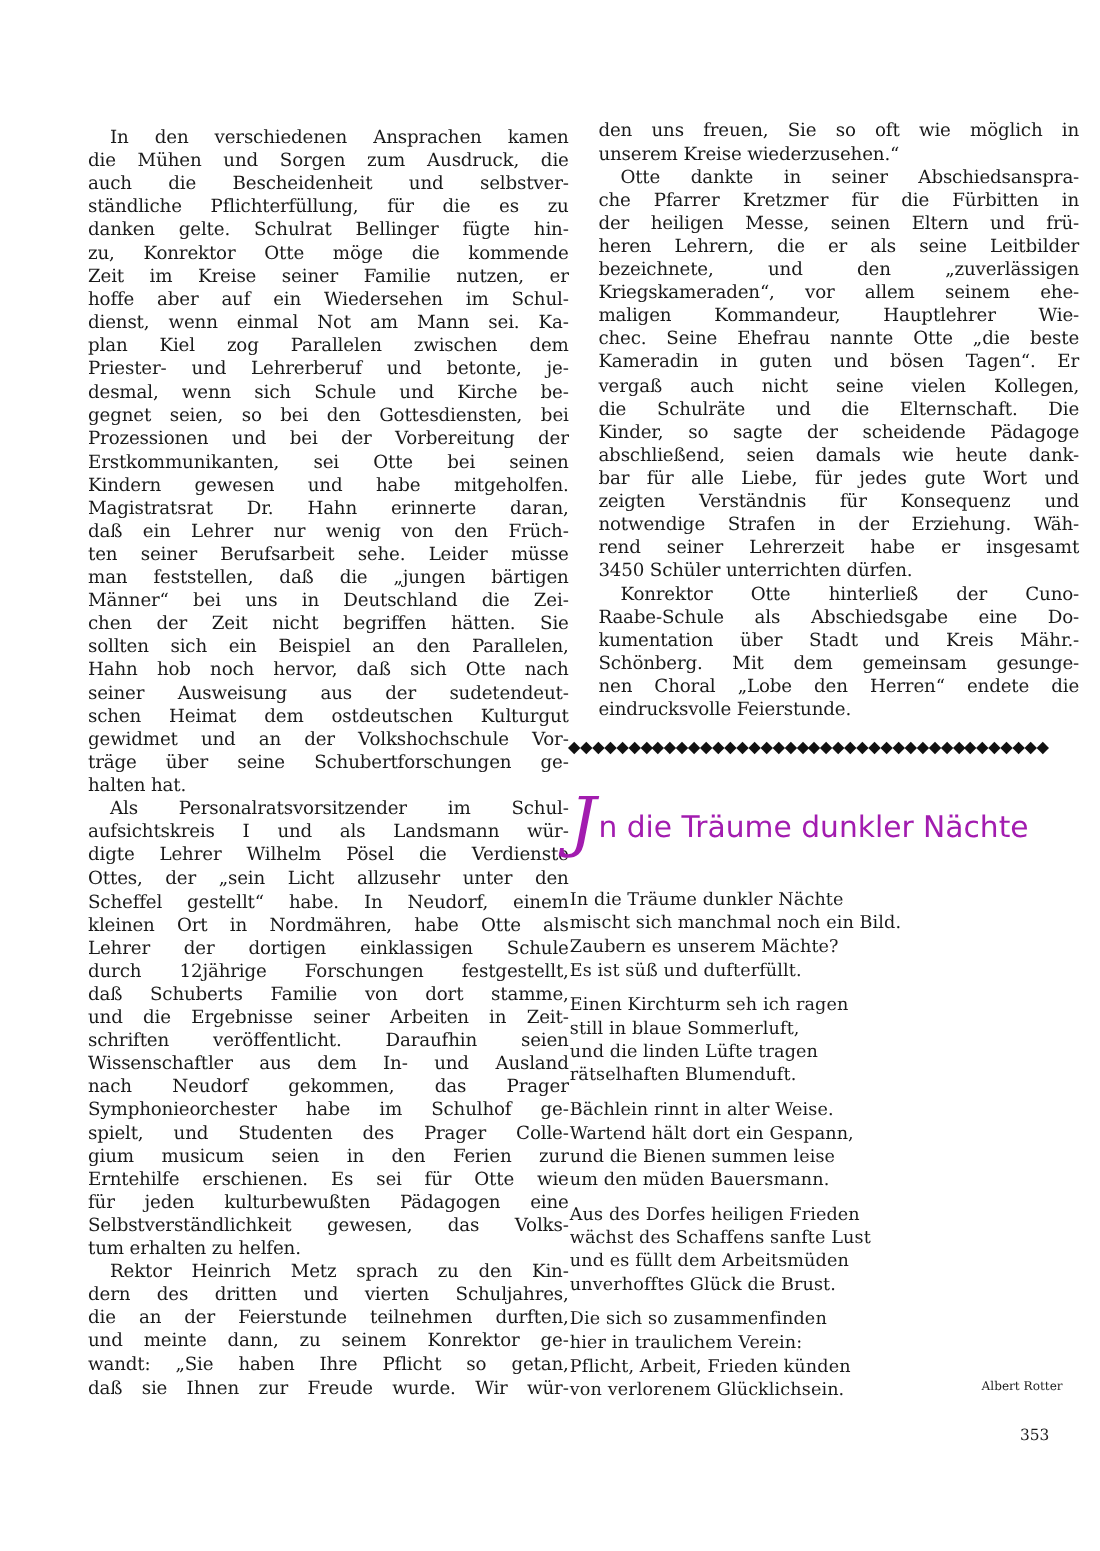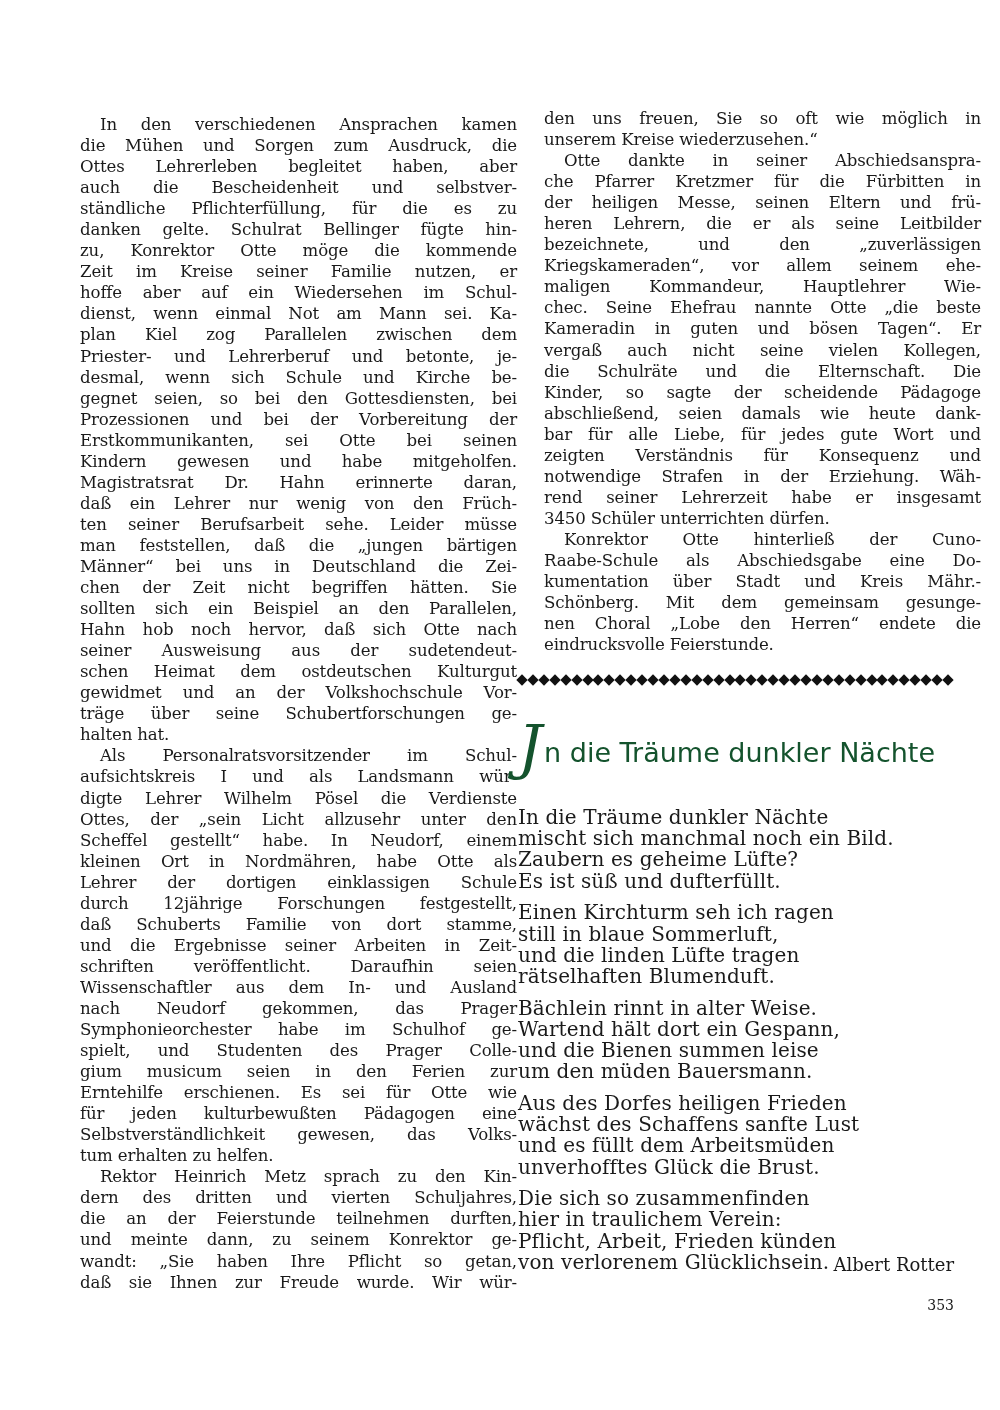--- a/index.html
+++ b/index.html
@@ -26,49 +26,48 @@
       position: absolute; left: 518px; top: 673px; width: 434px; height: 14px;
       display: flex; justify-content: space-between; align-items: center;
     }
     .diamond {
       width: 8px; height: 8px; background: #111; transform: rotate(45deg);
       display: inline-block;
     }
     .poem-title {
       position: absolute; left: 518px; top: 722px; width: 440px;
       font-family: "DejaVu Sans", "Liberation Sans", sans-serif;
-      font-size: 27px; color: #14532d; white-space: nowrap;
+      font-size: 27px; color: #a21caf; white-space: nowrap;
     }
     .poem-title .initial {
       font-family: "DejaVu Serif", "Liberation Serif", serif;
       font-style: italic; font-size: 60px; line-height: 50px;
       display: inline-block; vertical-align: -6px; margin-right: 2px;
     }
     .poem {
       position: absolute; left: 518px; top: 807px; width: 440px;
-      font-size: 20px; line-height: 21.2px; letter-spacing: 0.1px;
+      font-size: 16px; line-height: 21.2px; letter-spacing: 0.1px;
     }
     .stanza { margin-bottom: 10.5px; }
     .stanza .vline { display: block; white-space: nowrap; }
     .author {
-      position: absolute; right: 46px; top: 1254px;
-      font-size: 18px;
+      position: absolute; right: 34px; top: 1254px;
+      font-size: 11px;
     }
     .page-number {
       position: absolute; right: 46px; top: 1297px;
       font-size: 14px; font-weight: normal;
     }
   </style>
 </head>
 <body>
 
 <div class="col col-left" id="col-left">
     <span class="line indent">In den verschiedenen Ansprachen kamen</span>
     <span class="line">die Mühen und Sorgen zum Ausdruck, die</span>
-    <span class="line">Ottes Lehrerleben begleitet haben, aber</span>
     <span class="line">auch die Bescheidenheit und selbstver-</span>
     <span class="line">ständliche Pflichterfüllung, für die es zu</span>
     <span class="line">danken gelte. Schulrat Bellinger fügte hin-</span>
     <span class="line">zu, Konrektor Otte möge die kommende</span>
     <span class="line">Zeit im Kreise seiner Familie nutzen, er</span>
     <span class="line">hoffe aber auf ein Wiedersehen im Schul-</span>
     <span class="line">dienst, wenn einmal Not am Mann sei. Ka-</span>
     <span class="line">plan Kiel zog Parallelen zwischen dem</span>
     <span class="line">Priester- und Lehrerberuf und betonte, je-</span>
     <span class="line">desmal, wenn sich Schule und Kirche be-</span>
@@ -189,21 +188,21 @@
   </div>
 
 <div class="poem-title">
   <span class="initial">J</span><span>n die Träume dunkler Nächte</span>
 </div>
 
 <div class="poem" id="poem">
     <div class="stanza">
       <span class="vline">In die Träume dunkler Nächte</span>
       <span class="vline">mischt sich manchmal noch ein Bild.</span>
-      <span class="vline">Zaubern es geheime Lüfte?</span>
+      <span class="vline">Zaubern es unserem Mächte?</span>
       <span class="vline">Es ist süß und dufterfüllt.</span>
     </div>
     <div class="stanza">
       <span class="vline">Einen Kirchturm seh ich ragen</span>
       <span class="vline">still in blaue Sommerluft,</span>
       <span class="vline">und die linden Lüfte tragen</span>
       <span class="vline">rätselhaften Blumenduft.</span>
     </div>
     <div class="stanza">
       <span class="vline">Bächlein rinnt in alter Weise.</span>

